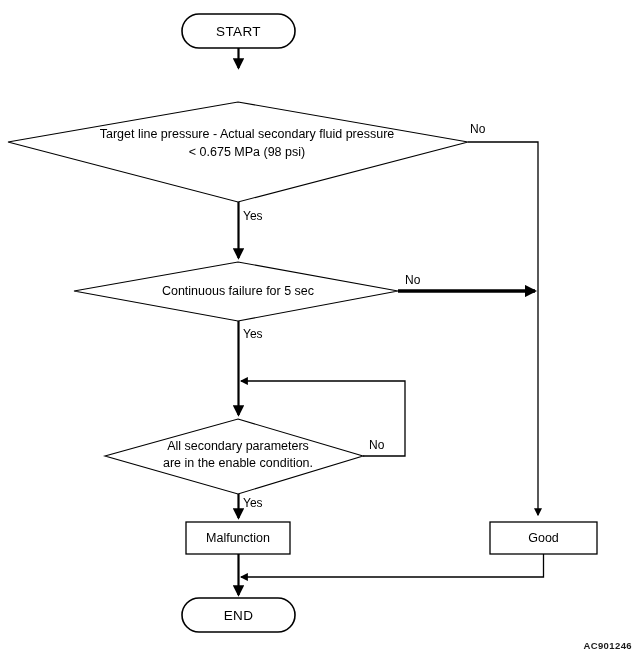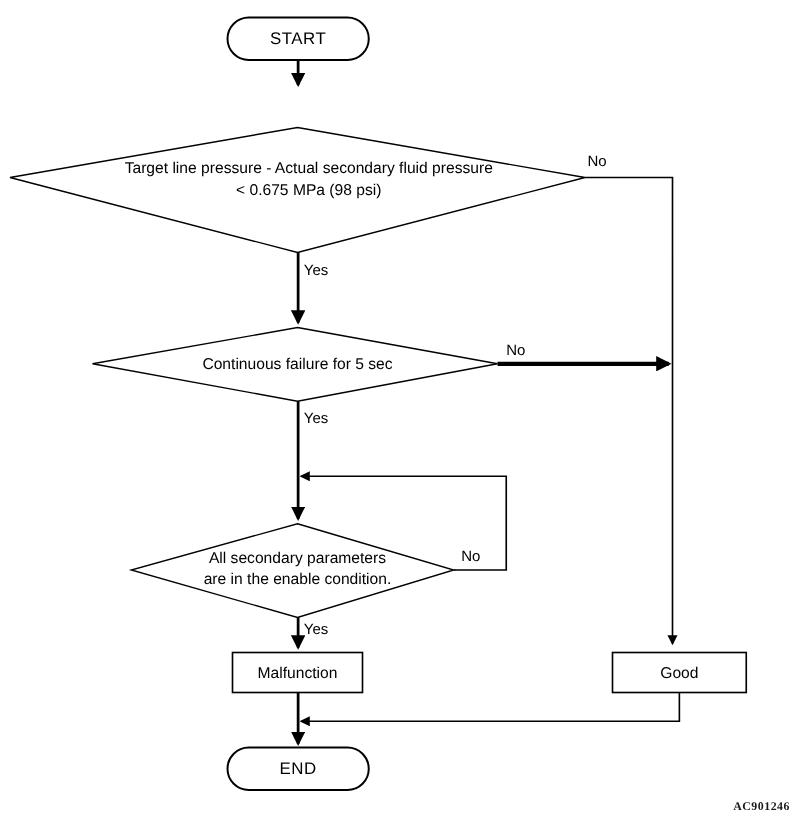--- a/index.html
+++ b/index.html
@@ -75,21 +75,21 @@
     font-family: "Liberation Sans", sans-serif;
     font-size: 12px;
     fill: #000000;
     text-anchor: start;
     dominant-baseline: middle;
   }
   .corner-code {
     position: absolute;
     right: 8px;
     bottom: 10px;
-    font-family: Liberation Serif, serif;
+    font-family: Liberation Sans, sans-serif;
     font-size: 9.5px;
     font-weight: bold;
     color: #1a1a1a;
     letter-spacing: 0.4px;
   }
 </style>
 </head>
 <body>
 
 <div id="flow-root">

